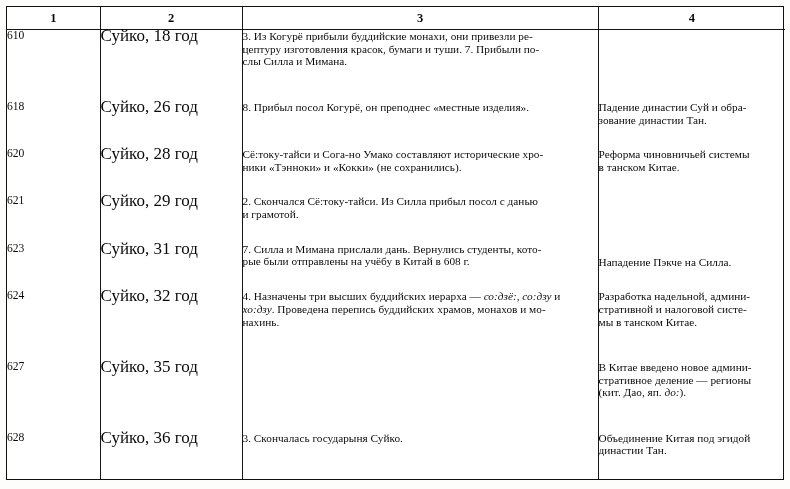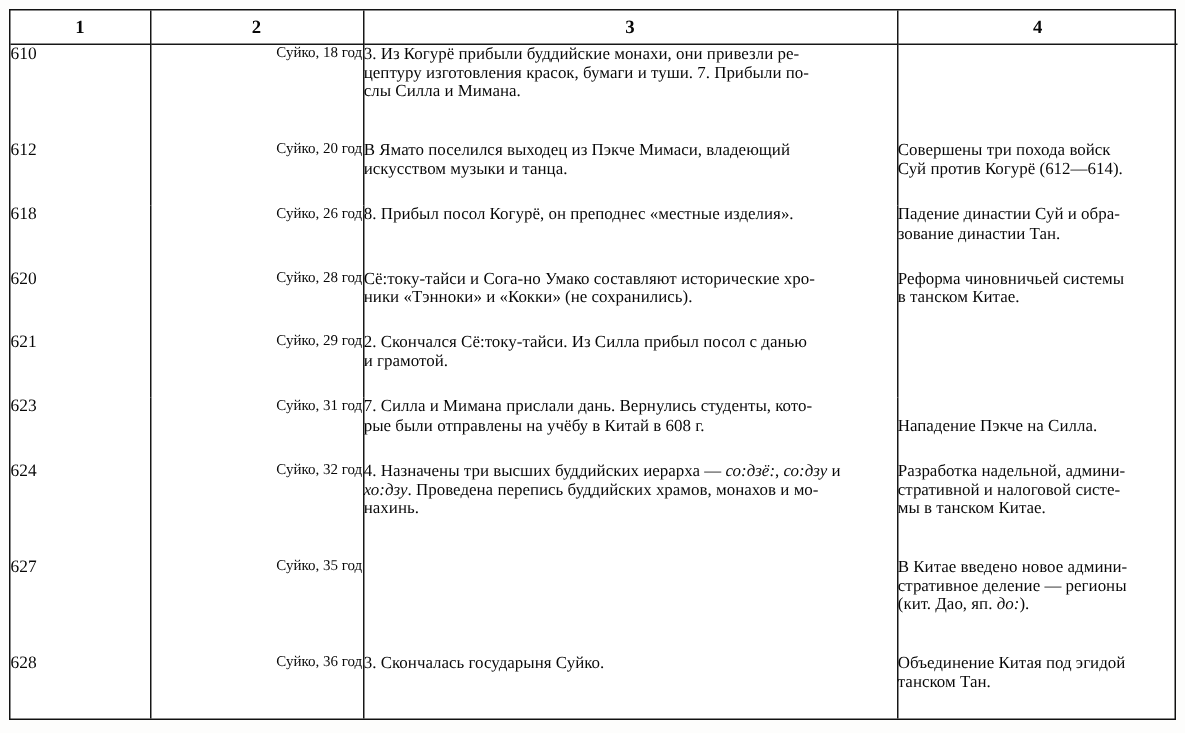--- a/index.html
+++ b/index.html
@@ -61,21 +61,21 @@
     font-size: 12.5px;
     height: 22px;
     line-height: 22px;
     padding: 0;
   }
 
   tbody td {
     padding: 1px 4px 0 5px;
   }
   td.col-year   { padding-left: 6px; font-size: 11.6px; }
-  td.col-era    { padding-left: 7px; font-size: 10px; text-align: right; }
+  td.col-era    { padding-left: 7px; font-size: 17px; }
   td.col-events { padding-left: 5px; padding-right: 3px; text-align: justify; }
   td.col-china  { padding-left: 5px; padding-right: 4px; }
 
   .ln { display: block; white-space: nowrap; }
   .ital { }
   .pad-top { display: block; height: 13px; }
 
   
   .table-wrap { filter: contrast(1.04); }
 </style>
@@ -102,32 +102,20 @@
       <tbody id="tbody">
           <tr>
             <td class="col-year">610</td>
             <td class="col-era">Суйко, 18 год</td>
             <td class="col-events">
               <span class="ln">3. Из Когурё прибыли буддийские монахи, они привезли ре-</span>
               <span class="ln">цептуру изготовления красок, бумаги и туши. 7. Прибыли по-</span>
               <span class="ln">слы Силла и Мимана.</span>
             </td>
             <td class="col-china"></td>
-          </tr>
-          <tr>
-            <td class="col-year">612</td>
-            <td class="col-era">Суйко, 20 год</td>
-            <td class="col-events">
-              <span class="ln">В Ямато поселился выходец из Пэкче Мимаси, владеющий</span>
-              <span class="ln">искусством музыки и танца.</span>
-            </td>
-            <td class="col-china">
-              <span class="ln">Совершены три похода войск</span>
-              <span class="ln">Суй против Когурё (612—614).</span>
-            </td>
           </tr>
           <tr>
             <td class="col-year">618</td>
             <td class="col-era">Суйко, 26 год</td>
             <td class="col-events">
               <span class="ln">8. Прибыл посол Когурё, он преподнес «местные изделия».</span>
             </td>
             <td class="col-china">
               <span class="ln">Падение династии Суй и обра-</span>
               <span class="ln">зование династии Тан.</span>
@@ -191,19 +179,19 @@
             </td>
           </tr>
           <tr>
             <td class="col-year">628</td>
             <td class="col-era">Суйко, 36 год</td>
             <td class="col-events">
               <span class="ln">3. Скончалась государыня Суйко.</span>
             </td>
             <td class="col-china">
               <span class="ln">Объединение Китая под эгидой</span>
-              <span class="ln">танском Тан.</span>
+              <span class="ln">династии Тан.</span>
             </td>
           </tr>
         </tbody>
     </table>
   </div>
 </div>
 
 </body></html>

